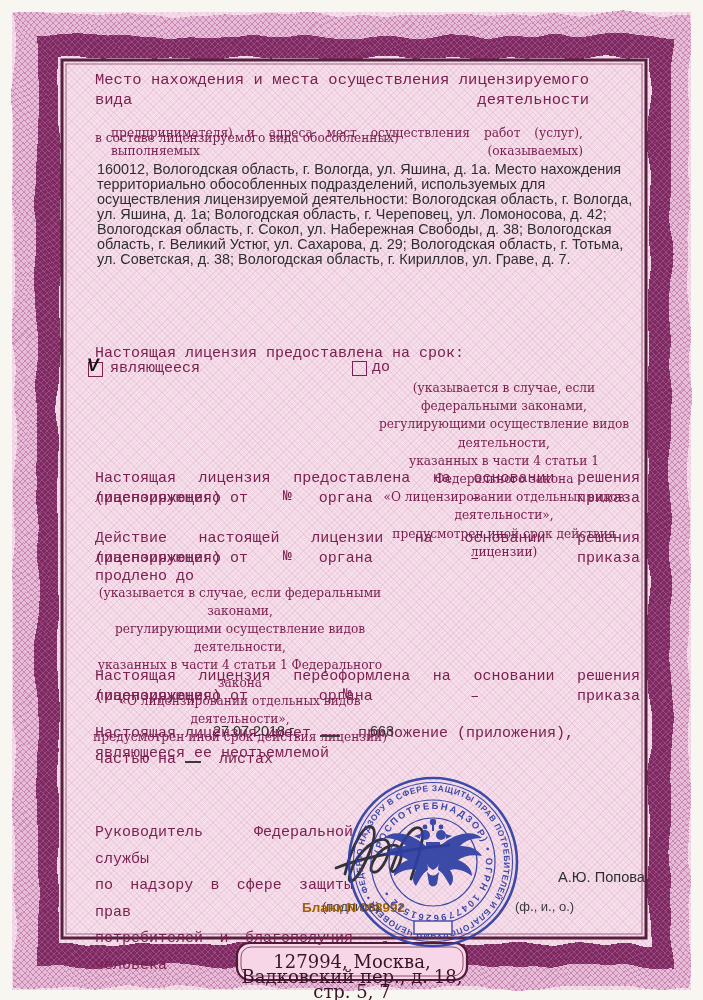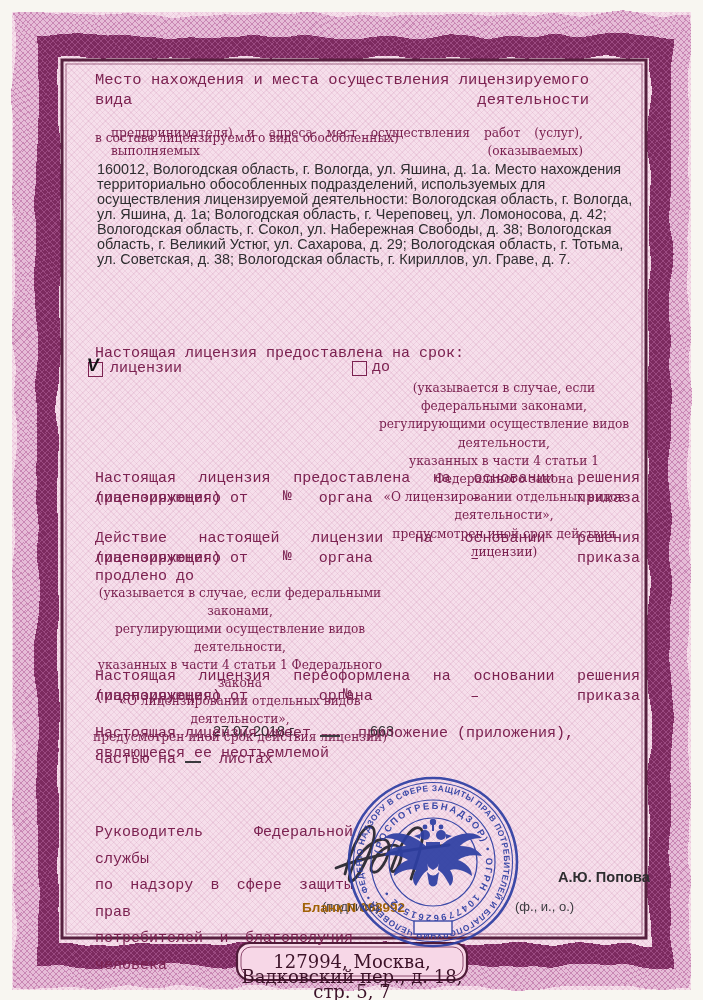--- a/index.html
+++ b/index.html
@@ -73,21 +73,21 @@
 
   <div class="abs m just" style="left:95px;top:70px;width:494px;font-size:15.5px;">Место нахождения и места осуществления лицензируемого вида деятельности</div>
   <div class="abs m-sm just" style="left:95px;top:124px;width:472px;margin-left:16px;">предпринимателя) и адреса мест осуществления работ (услуг), выполняемых (оказываемых)</div>
   <div class="abs m-sm nowrap" style="left:95px;top:129px;">в составе лицензируемого вида обособленных)</div>
   <div class="abs typed" style="left:97px;top:126px;width:548px;">160012, Вологодская область, г. Вологда, ул. Яшина, д. 1а. Место нахождения территориально обособленных подразделений, используемых для осуществления лицензируемой деятельности: Вологодская область, г. Вологда, ул. Яшина, д. 1а; Вологодская область, г. Череповец, ул. Ломоносова, д. 42; Вологодская область, г. Сокол, ул. Набережная Свободы, д. 38; Вологодская область, г. Великий Устюг, ул. Сахарова, д. 29; Вологодская область, г. Тотьма, ул. Советская, д. 38; Вологодская область, г. Кириллов, ул. Граве, д. 7.</div>
 
   <div class="abs m nowrap" style="left:95px;top:344px;">Настоящая лицензия предоставлена на срок:</div>
 
   <div class="cbx" style="left:88px;top:362px;"></div>
   <span class="vmark" style="left:87px;top:355px;">V</span>
-  <div class="abs m nowrap" style="left:110px;top:359px;">лицензии</div>
+  <div class="abs m nowrap" style="left:110px;top:359px;">являющееся</div>
 
   <div class="cbx" style="left:352px;top:361px;"></div>
   <div class="abs m nowrap" style="left:372px;top:358px;">до</div>
 
   <div class="abs m-sm center" style="left:366px;top:379px;width:276px;line-height:18.2px;">
     <div>(указывается в случае, если федеральными законами,</div>
     <div>регулирующими осуществление видов деятельности,</div>
     <div>указанных в части 4 статьи 1 Федерального закона</div>
     <div>«О лицензировании отдельных видов деятельности»,</div>
     <div>предусмотрен иной срок действия лицензии)</div>
@@ -128,21 +128,21 @@
   </div>
 
   <div class="abs m" style="left:95px;top:750px;width:548px;">
     <span>частью на</span>
     <span class="blank w16"></span>&nbsp;
     <span>листах</span>
   </div>
 
   <div class="abs typed nowrap" style="left:322px;top:863px;font-size:13px;color:#3a3a3e;">(подпись)</div>
   <div class="abs typed nowrap" style="left:515px;top:863px;font-size:13px;color:#3a3a3e;">(ф., и., о.)</div>
-  <div class="abs typed nowrap" style="left:558px;top:834px;font-size:14.6px;font-weight:bold;">А.Ю. Попова</div>
+  <div class="abs typed nowrap" style="left:558px;top:834px;font-size:14.6px;">А.Ю. Попова</div>
 
   <div class="abs blankno nowrap" style="left:258px;top:900px;">Бланк N 008992</div>
 
   <div class="abs footer-addr center" style="left:237px;top:954px;width:230px;">127994, Москва, Вадковский пер., д. 18, стр. 5, 7</div>
 </div>
 
 <svg class="layer" width="703" height="1000" viewBox="0 0 703 1000">
   <defs>
     <path id="ringO" d="M433,862 m-71,0 a71,71 0 1,1 142,0 a71,71 0 1,1 -142,0"></path>
     <path id="ringI" d="M433,862 m-53,0 a53,53 0 1,1 106,0 a53,53 0 1,1 -106,0"></path>

